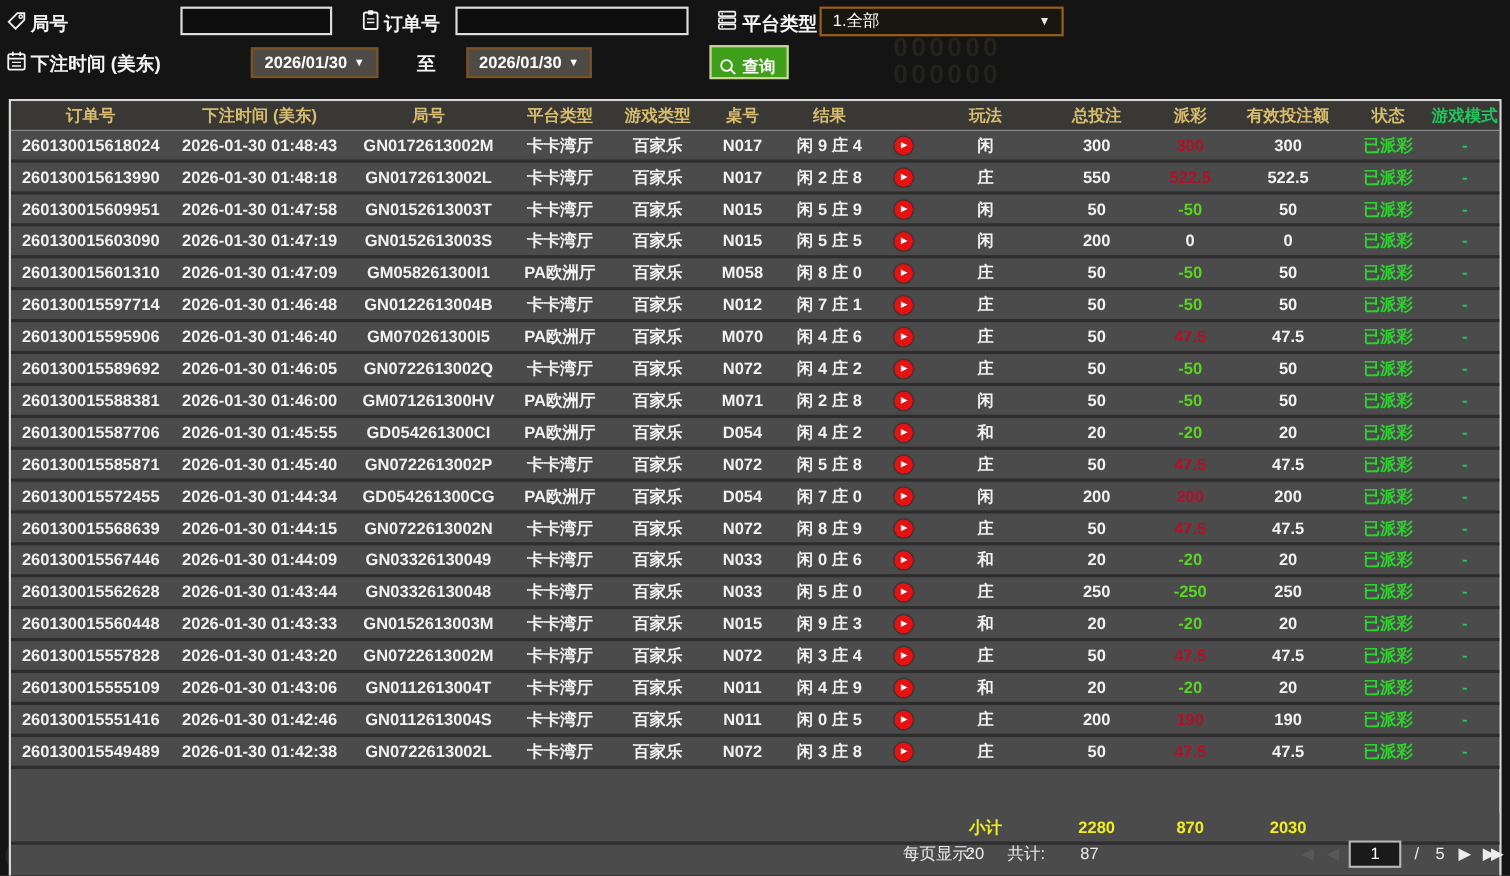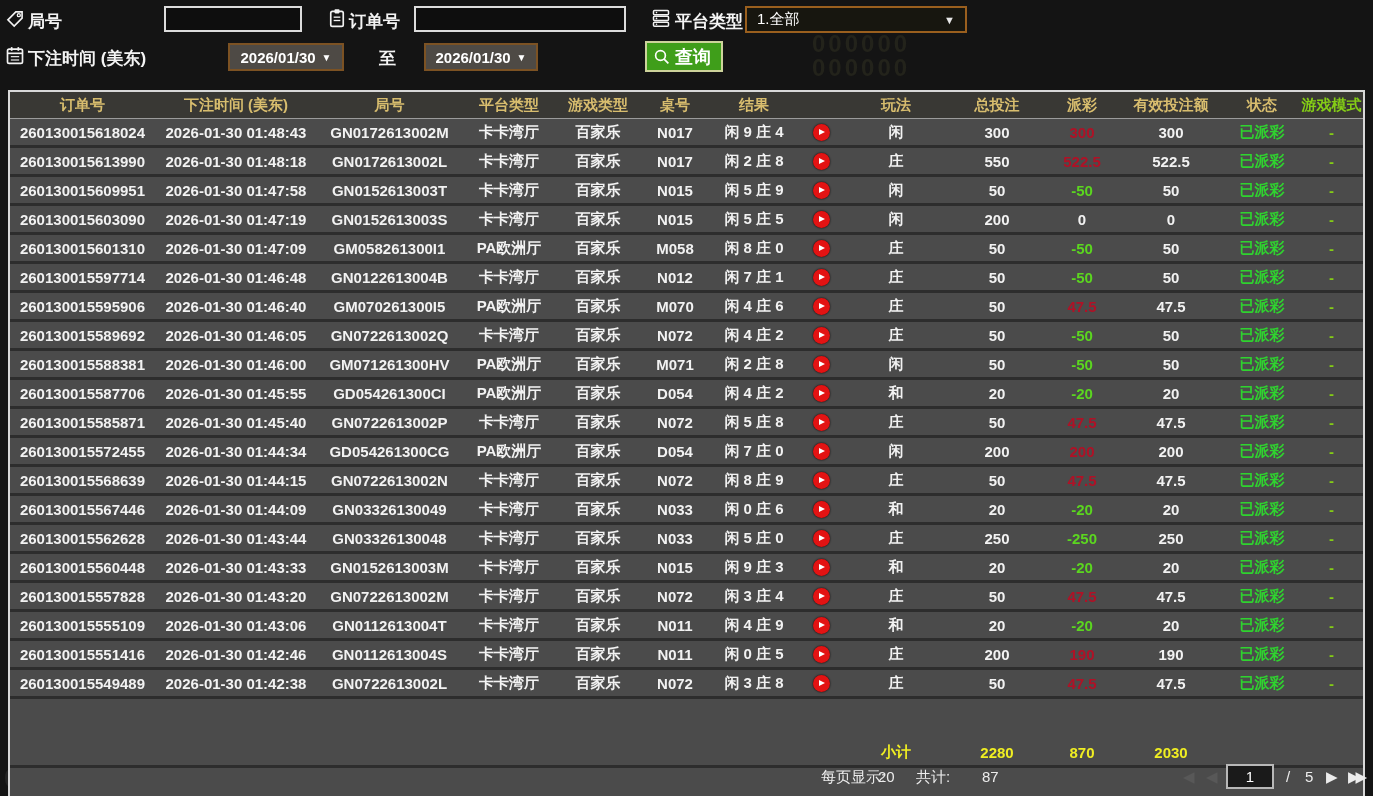--- a/index.html
+++ b/index.html
@@ -45,21 +45,21 @@
     color:#fff; font-weight:bold; font-size:15px; display:flex; align-items:center; justify-content:center;
     gap:6px; cursor:pointer;
   }
   #btn-date-from { left:228px; width:116px; }
   #lbl-to        { left:379px; top:47px; }
   #btn-date-to   { left:424px; width:114px; }
   .datebtn .caret { font-size:10px; }
   #btn-search {
     position:absolute; left:645px; top:41px; height:31px; padding:0 10px 0 6px;
     background: var(--btn-green, #3f9e1a); border:2px solid #cdd39b; color:#fff;
-    font-weight:bold; font-size:18px; display:flex; align-items:center; gap:4px; cursor:pointer;
+    font-weight:bold; font-size:15px; display:flex; align-items:flex-end; gap:4px; cursor:pointer;
   }
 
   
   .bet-table {
     position:absolute; left:8px; top:90px; width:1357px;
     border:2px solid #d8d8d8; background:#4b4b4b;
   }
   .thead, .trow, .sumrow {
     display:grid;
     grid-template-columns:145px 162px 145px 94px 84px 70px 88px 46px 104px 98px 72px 106px 76px 63px;
@@ -68,21 +68,21 @@
     height:27px; background:#393834; border-bottom:1px solid #9b9b9b;
   }
   .thead .cell { color: var(--gold,#d8bd6e); font-weight:bold; font-size:15px; }
   .cell { display:flex; align-items:center; justify-content:center; font-size:15px; color:#f2f2f2; overflow:hidden; white-space:nowrap; }
   .trow { height:29px; border-bottom:3px solid #2d2d2d; background:#4b4b4b;font-weight:bold; }
   .cell.c0 { font-size:15px; }
   .pay-win  { color: var(--win,#b01126) !important; }
   .pay-loss { color: var(--loss,#5bd61f) !important; }
   .pay-zero { color:#f2f2f2 !important; }
   .status-green { color: var(--status,#2fd32f) !important; }
-  .cell.c13 { color:#84cc16; }
+  .cell.c13 { color:#22c55e; }
   .playbtn {
     width:17px; height:17px; border-radius:50%; background:#e31313;
     display:flex; align-items:center; justify-content:center; cursor:pointer;
     box-shadow:0 0 2px #000;
   }
   .playbtn .tri {
     width:0; height:0; margin-left:2px;
     border-left:6px solid #fff; border-top:3.5px solid transparent; border-bottom:3.5px solid transparent;
   }
   .sumrow { background:#4b4b4b; font-weight:bold;margin-top:40px; }

